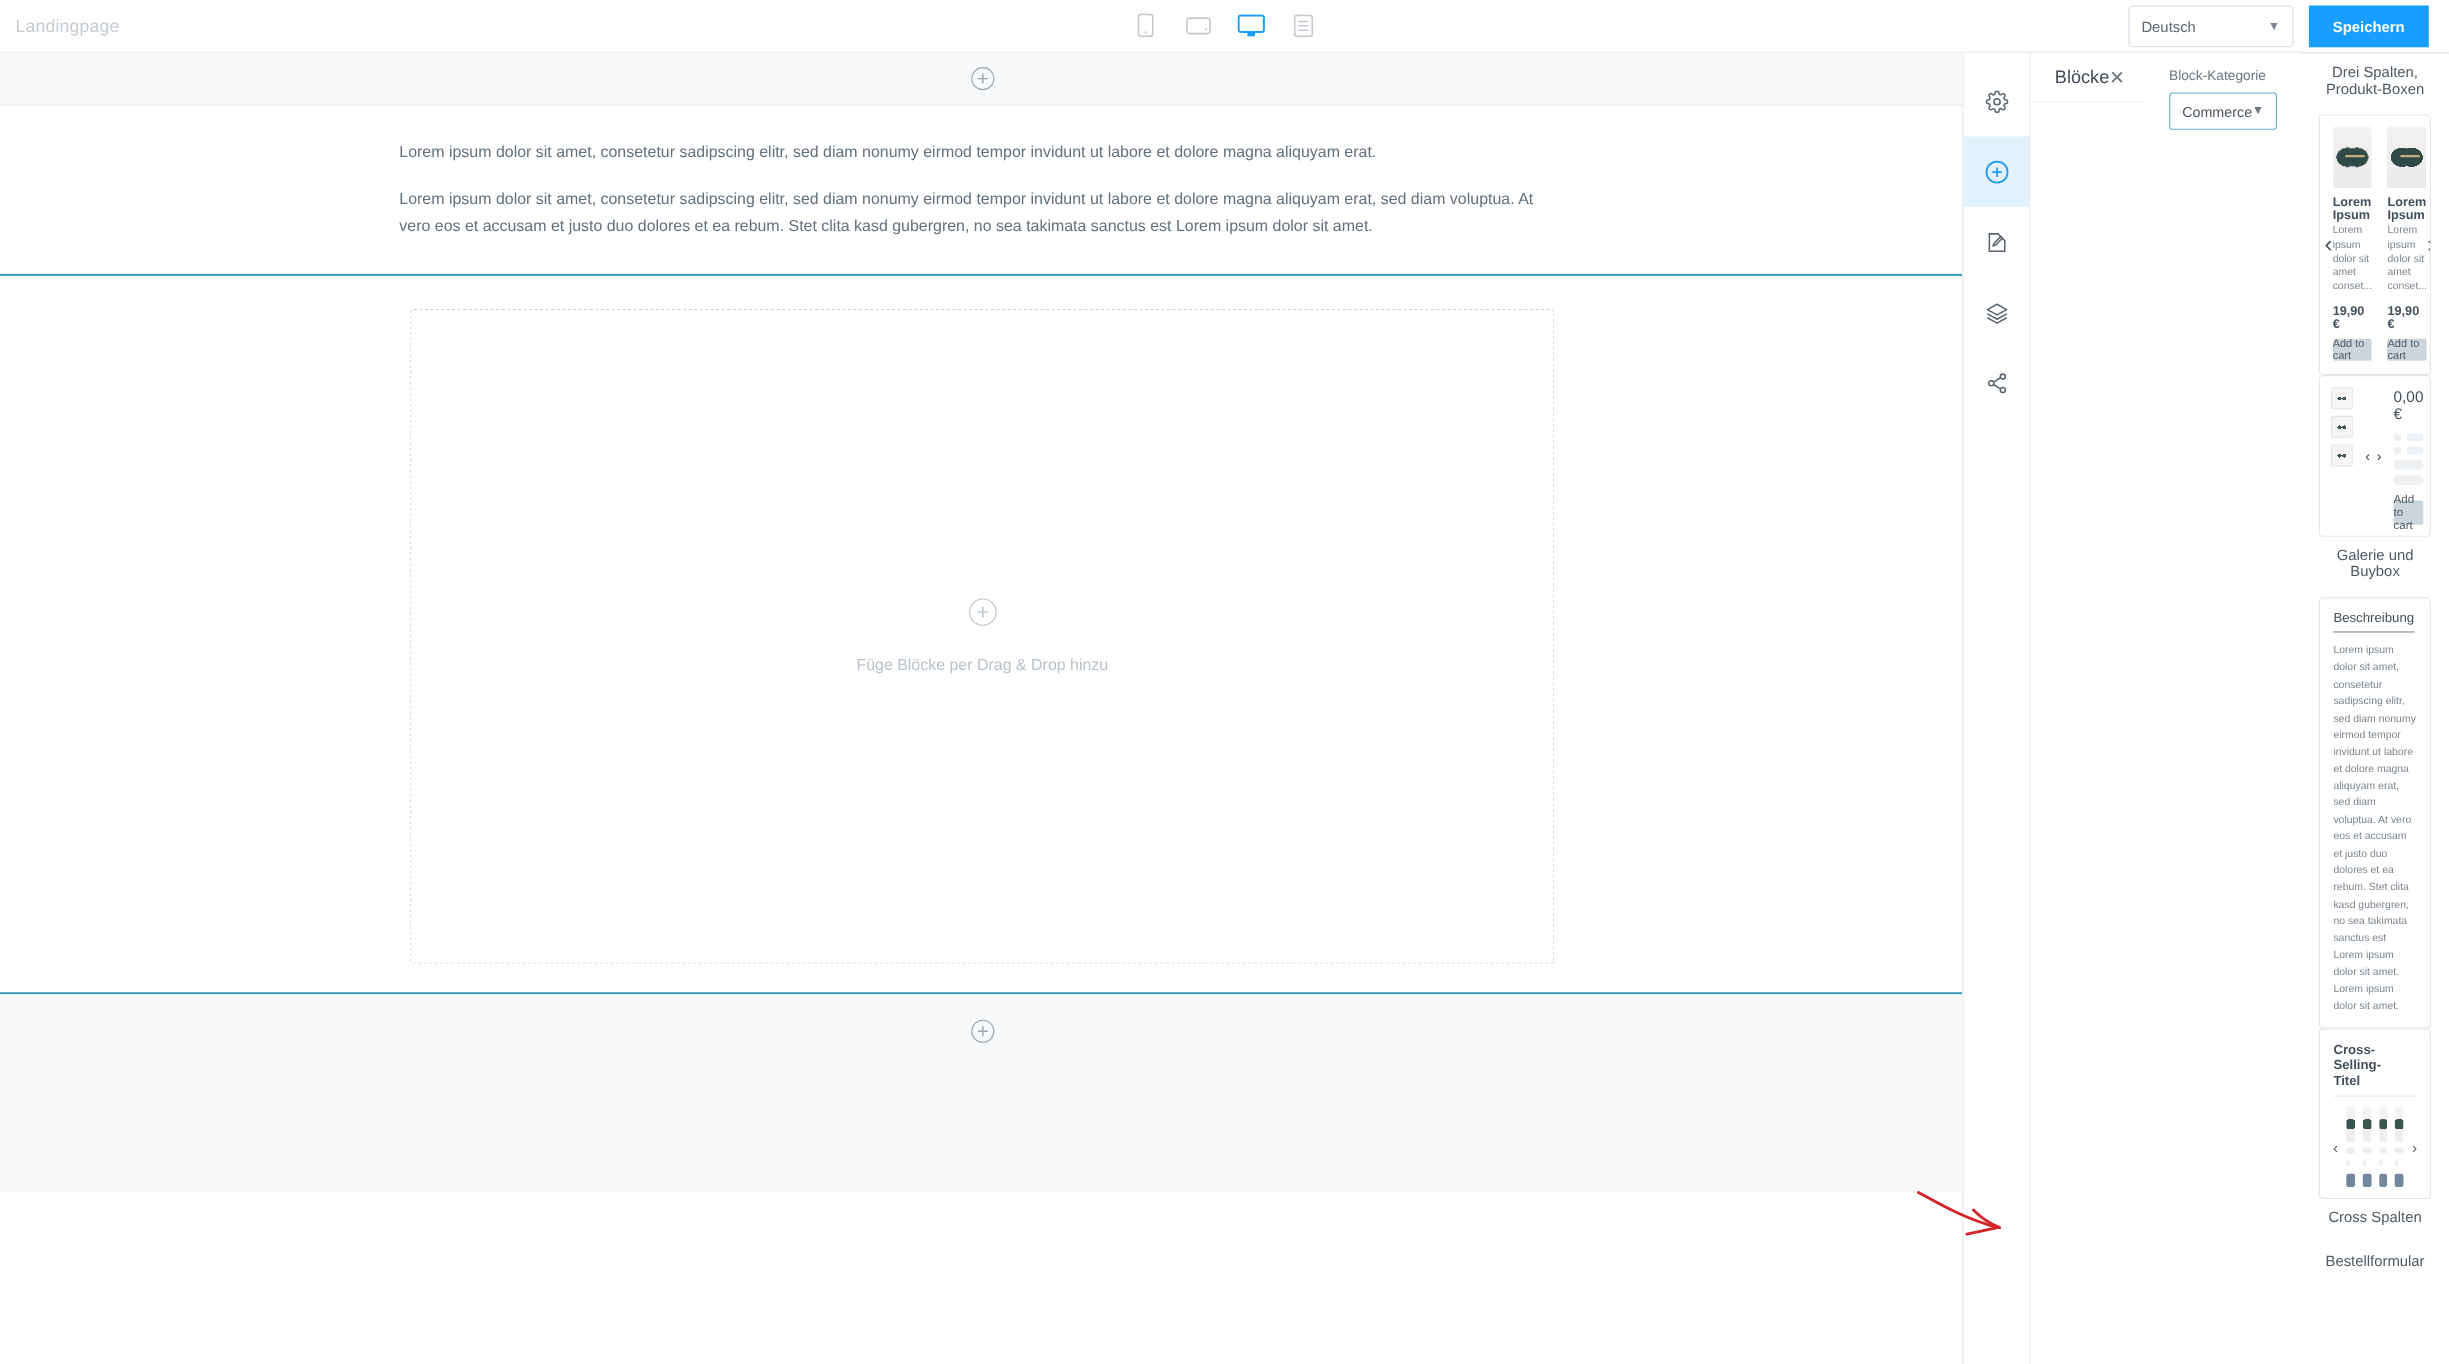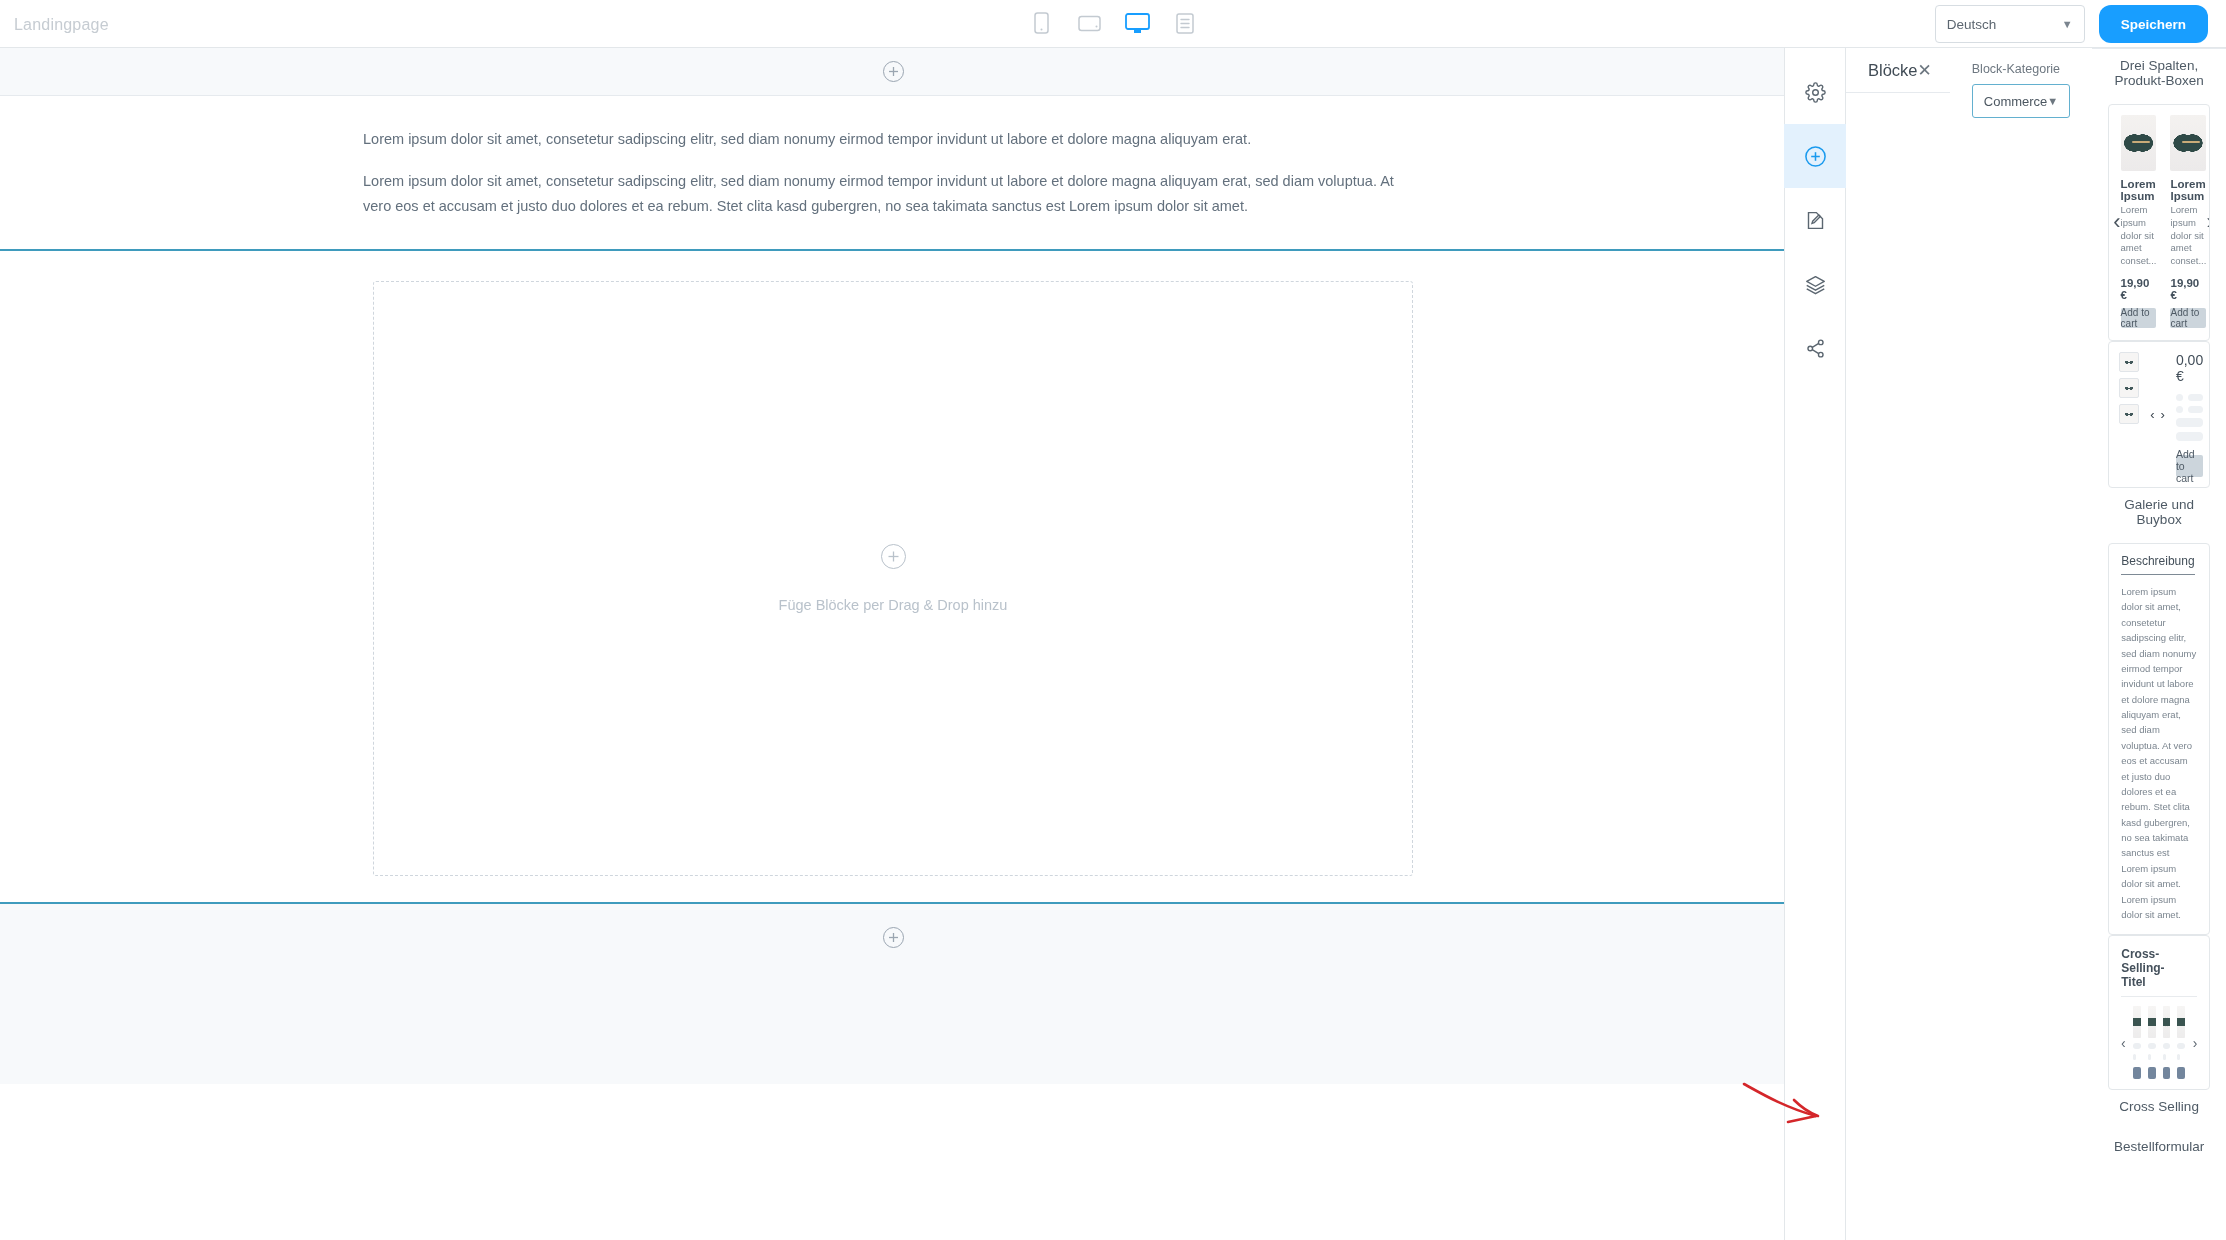--- a/index.html
+++ b/index.html
@@ -34,21 +34,21 @@
     display: flex; align-items: center; gap: 14px;
   }
   .lang-select {
     width: 150px; height: 38px; border: 1px solid #d7dde2; border-radius: 4px;
     background: #fff; display: flex; align-items: center; padding: 0 11px;
     font-size: 13.5px; color: #5c6670; justify-content: space-between; cursor: pointer;
   }
   .lang-select .chev { color: #7b858f; font-size: 11px; }
   .save-btn {
     height: 38px; padding: 0 22px; background: #189eff; color: #fff;
-    border: none; border-radius: 12px; font-size: 13.5px; font-weight: bold;
+    border: none; border-radius: 0; font-size: 13.5px; font-weight: bold;
     font-family: "Liberation Sans", sans-serif; cursor: pointer;
     display: flex; align-items: center;
   }
 
   
   .canvas {
     position: absolute; top: 48px; left: 0; width: 1786px; height: 1192px;
     background: #ffffff; overflow: hidden;
   }
   .sec-addbar {
@@ -492,21 +492,21 @@
             <div class="cs-item">
               <div class="cs-img"></div>
               <div class="cs-ln"></div>
               <div class="cs-ln short"></div>
               <div class="cs-btn"></div>
             </div>
           </div>
           <div class="cs-arrow">›</div>
         </div>
       </div>
-      <div class="blk-caption">Cross Selling</div>
+      <div class="blk-caption">Cross Spalten</div>
 
       <div class="blk-caption">Bestellformular</div>
 
     </div>
   </div>
 
 </div>
 
 <svg class="annot" viewBox="0 0 130 70">
   <g fill="none" stroke="#d4262a" stroke-width="2.6" stroke-linecap="round" stroke-linejoin="round">

